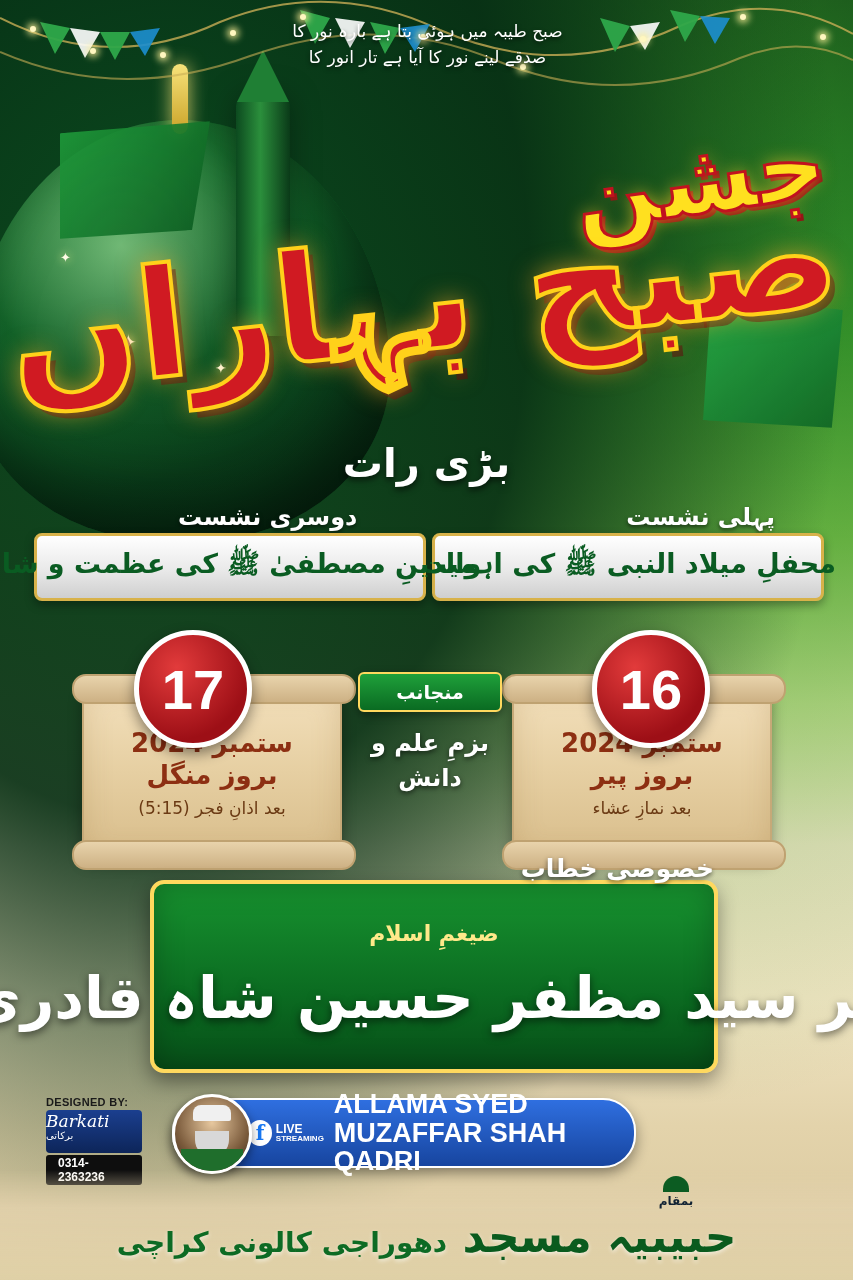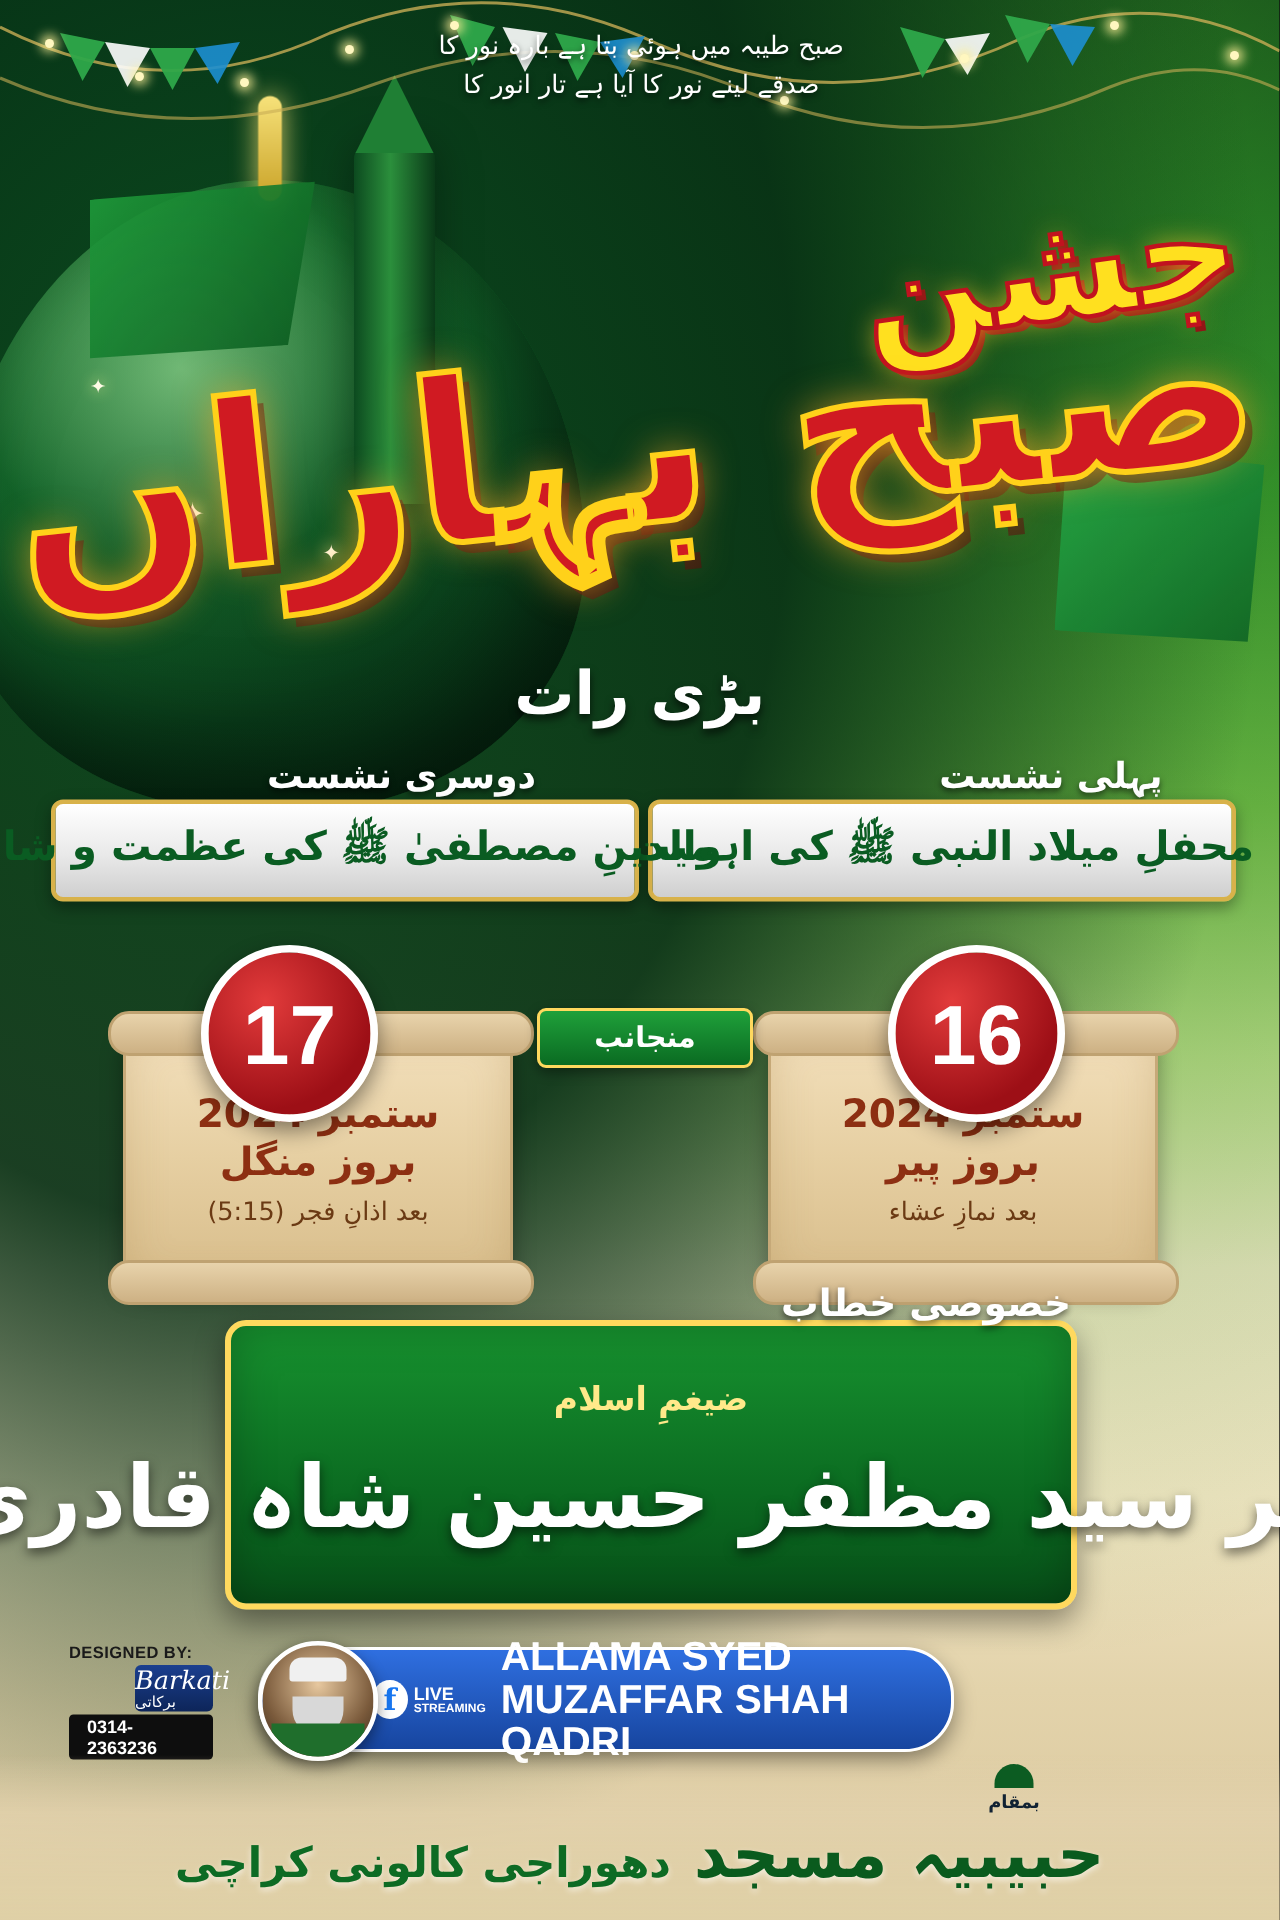--- a/index.html
+++ b/index.html
@@ -151,21 +151,21 @@
     font-family:"DejaVu Sans", sans-serif;direction:rtl;color:#ffffff;font-size:58px;font-weight:bold;
     text-shadow:0 3px 8px rgba(0,0,0,.55);white-space:nowrap;
   }
   
   .designer{
     position:absolute;left:46px;top:1096px;width:96px;height:72px;text-align:left;
   }
   .designer .lbl{font-size:11px;font-weight:bold;color:#1a1a1a;letter-spacing:.3px;}
   .designer .brandbox{
     margin-top:2px;background:linear-gradient(180deg,#1b3f8f,#0d2559);border-radius:4px;
-    padding:3px 0 0;color:#fff;margin-left:44px;
+    padding:3px 0 12px;color:#fff;
   }
   .designer .brand{font-family:"DejaVu Serif",serif;font-style:italic;font-size:17px;line-height:1;}
   .designer .brandur{font-family:"DejaVu Sans",sans-serif;font-size:10px;}
   .designer .phone{
     margin-top:2px;background:#0e0e0e;color:#fff;font-size:12px;font-weight:bold;border-radius:3px;padding:1px 12px;
   }
   
   .liveBar{
     position:absolute;left:172px;top:1098px;width:460px;height:66px;border-radius:33px;
     background:linear-gradient(180deg,#2f6fe0,#17459f);border:2px solid #ffffff;
@@ -289,20 +289,24 @@
     <div class="scroll" style="left:82px;">
       <div class="scrollText">
         <div class="big">ستمبر 2024</div>
         <div class="big">بروز منگل</div>
         <div class="small">بعد اذانِ فجر (5:15)</div>
       </div>
     </div>
     <div class="dateBadge" style="left:134px;">17</div>
 
     <div class="centerTag">منجانب</div>
+    <div class="centerTxt">
+      <div>بزمِ علم و</div>
+      <div>دانش</div>
+    </div>
   </div>
 
   <div class="speakerPanel">
     <div class="khitab">خصوصی خطاب</div>
     <div class="speakerTitle">ضیغمِ اسلام</div>
     <div class="speakerName">پیر سید مظفر حسین شاہ قادری</div>
   </div>
 
   <div class="designer">
     <div class="lbl">DESIGNED BY:</div>

